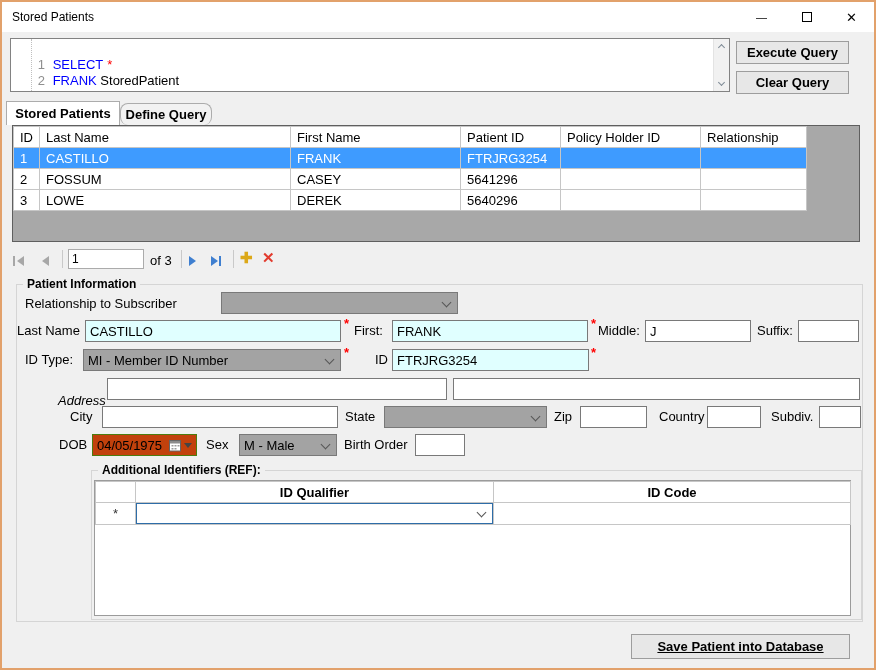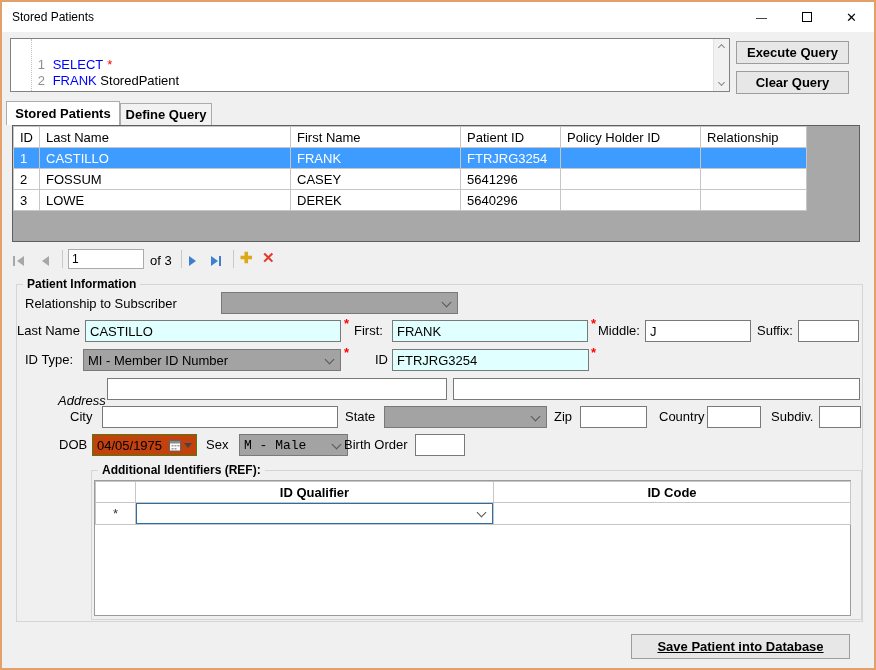--- a/index.html
+++ b/index.html
@@ -27,21 +27,21 @@
   .sbchev.down { bottom:6px; transform:rotate(45deg); }
 
   .btn { position:absolute; background:#E7E7E7; border:1px solid #9D9D9D; font-weight:bold; font-size:13px; color:#000; text-align:center; font-family:inherit; cursor:default; }
   .btn-exec { left:734px; top:39px; width:113px; height:23px; line-height:21px; }
   .btn-clear { left:734px; top:69px; width:113px; height:23px; line-height:21px; }
   .btn-save { left:629px; top:632px; width:219px; height:25px; line-height:23px;text-decoration:underline; }
 
   
   .tab { position:absolute; font-size:13px; font-weight:bold; text-align:center; border:1px solid #ACACAC; border-bottom:none; }
   .tab-active { left:4px; top:99px; width:114px; height:24px; line-height:23px; background:#FFFFFF; z-index:2; }
-  .tab-inactive { left:118px; top:101px; width:92px; height:22px; line-height:21px; background:#F2F2F2; }
+  .tab-inactive { left:118px; top:101px; width:92px; height:22px; line-height:21px; background:#F2F2F2;border-radius:8px; }
 
   
   .grid-panel { position:absolute; left:10px; top:123px; width:848px; height:117px; background:#A8A8A8; border:1px solid #5F5F5F; }
   .pgrid { border-collapse:collapse; background:#fff; table-layout:fixed; }
   .pgrid th, .pgrid td { border:1px solid #C6C6C6; height:21px; font-size:13px; font-weight:normal; text-align:left; padding:0 6px; white-space:nowrap; overflow:hidden; }
   .pgrid tr.selected td { background:#3E9BFF; color:#FFFFFF; }
 
   
   .navitem { position:absolute; cursor:default; }
   .navsep { position:absolute; top:248px; width:1px; height:18px; background:#C9C9C9; }
@@ -252,21 +252,21 @@
               <rect x="5.5" y="6" width="2" height="1.5"></rect>
               <rect x="8.5" y="6" width="2" height="1.5"></rect>
               <rect x="2.5" y="9" width="2" height="1.5"></rect>
               <rect x="5.5" y="9" width="2" height="1.5"></rect>
             </g>
           </svg>
         <span class="dd-tri"></span>
       </span>
     </div>
     <span class="lbl" style="left:189px; top:152px;">Sex</span>
-    <div class="combo" style="left:222px; top:149px; width:109px;font-family:Liberation Mono, monospace;">
+    <div class="combo" style="left:222px; top:149px; width:98px;">
       <span class="txt">M - Male</span>
       <span class="chev"></span>
     </div>
     <span class="lbl" style="left:327px; top:152px;">Birth Order</span>
     <input class="fld" style="left: 398px; top: 149px; width: 50px;" value="">
 
     <div class="groupbox" style="left:74px; top:185px; width:771px; height:150px;">
       <span class="legend">Additional Identifiers (REF):</span>
       <div class="white-table">
         <table class="agrid">

